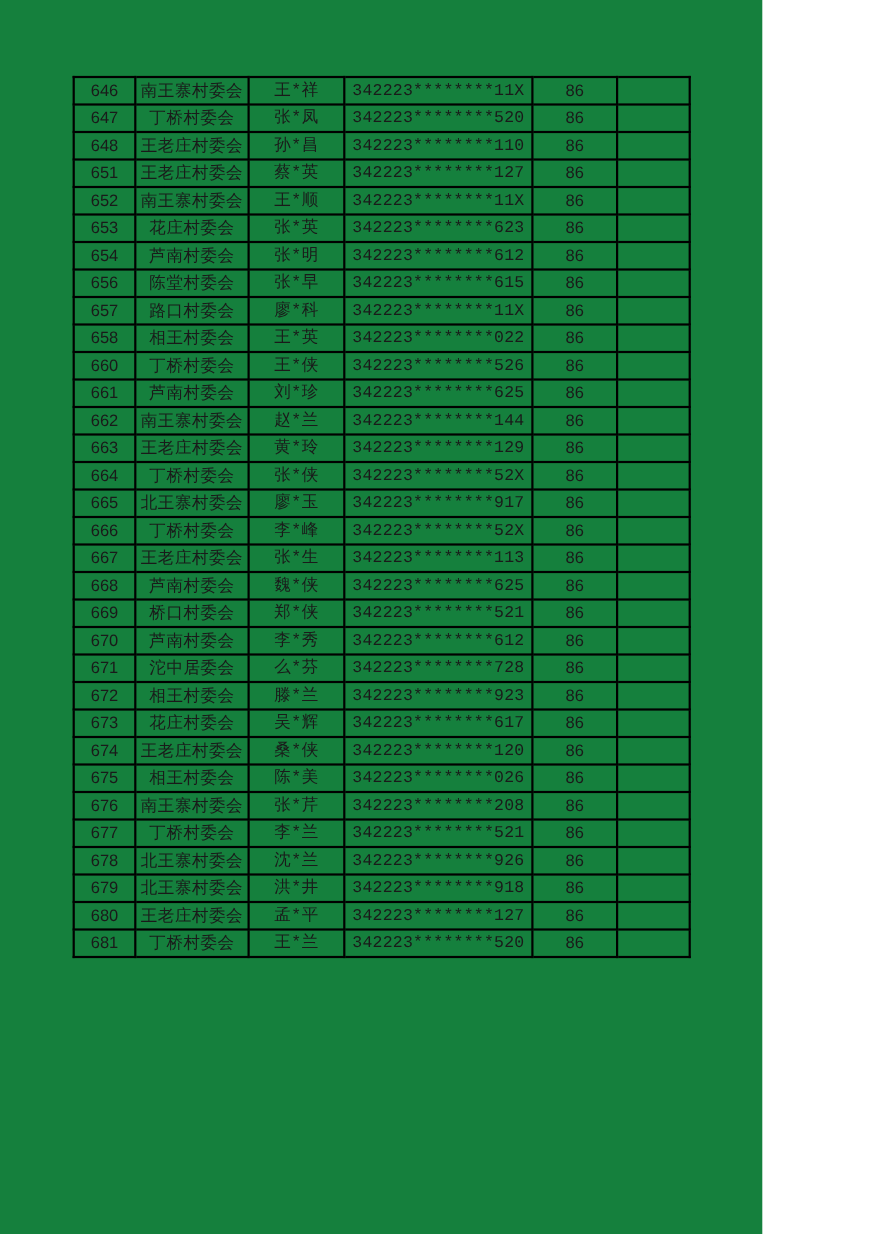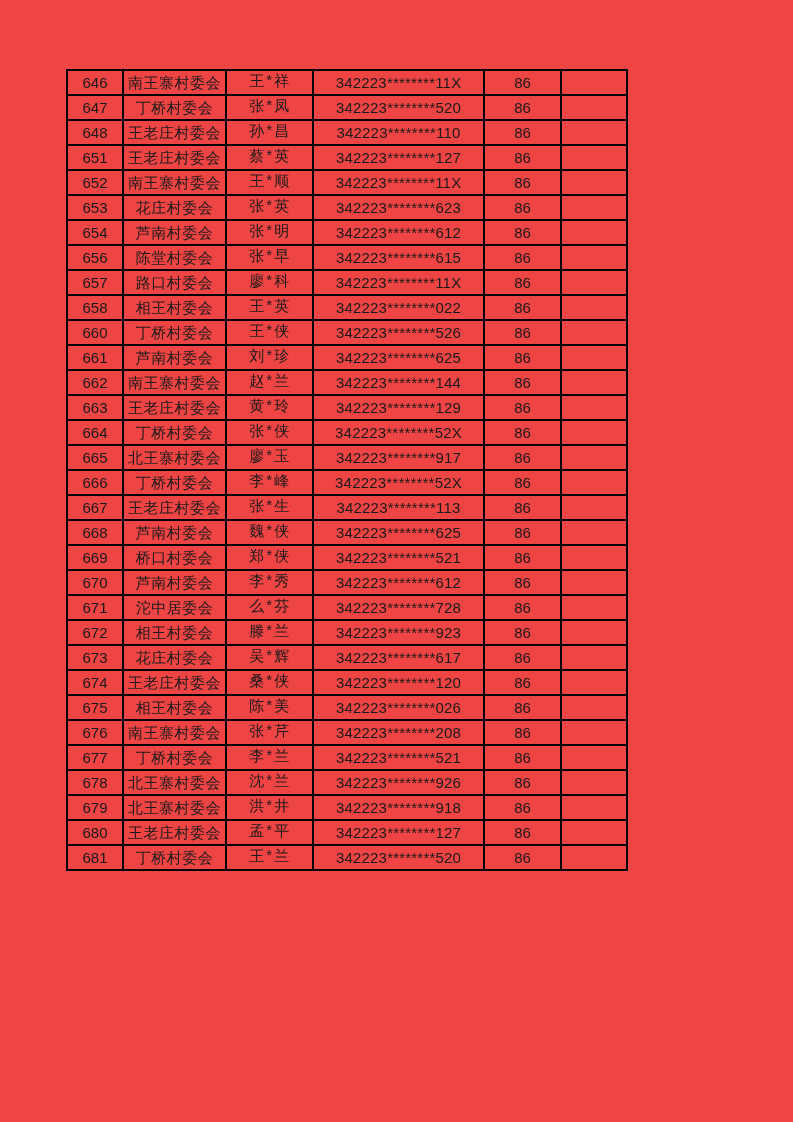--- a/index.html
+++ b/index.html
@@ -1,23 +1,23 @@
 <!DOCTYPE html>
 <html><head>
 <meta charset="utf-8">
 <style>
   * { margin: 0; padding: 0; box-sizing: border-box; }
   html, body { background: #ffffff; }
   body { font-family: "Liberation Sans", "DejaVu Sans", sans-serif; }
 
   .sheet {
     position: relative;
-    width: 793px;
+    width: 693px;
     height: 1122px;
-    background: #ef4444;
+    background: #15803d;
     overflow: hidden;
     padding-left: 24px;
   }
 
   table.records {
     position: absolute;
     left: 66px;
     top: 69px;
     border-collapse: collapse;
     table-layout: fixed;
@@ -33,21 +33,21 @@
     color: #1a1a1a;
     font-size: 15px;
     line-height: 1;
     white-space: nowrap;
     overflow: hidden;
   }
 
   td.c-no    { font-size: 14px; }
   td.c-vill  { font-size: 15px; letter-spacing: 0.5px; }
   td.c-name  { font-size: 15px; letter-spacing: 0.5px; font-family: Liberation Mono, monospace; }
-  td.c-id    { font-size: 14.5px; letter-spacing: 0.2px; }
+  td.c-id    { font-size: 14.5px; letter-spacing: 0.2px; font-family: Liberation Mono, monospace; }
   td.c-score { font-size: 14px; }
 
   col.w-no    { width: 56px; }
   col.w-vill  { width: 103px; }
   col.w-name  { width: 87px; }
   col.w-id    { width: 171px; }
   col.w-score { width: 77px; }
   col.w-blank { width: 66px; }
 </style>
 </head>

